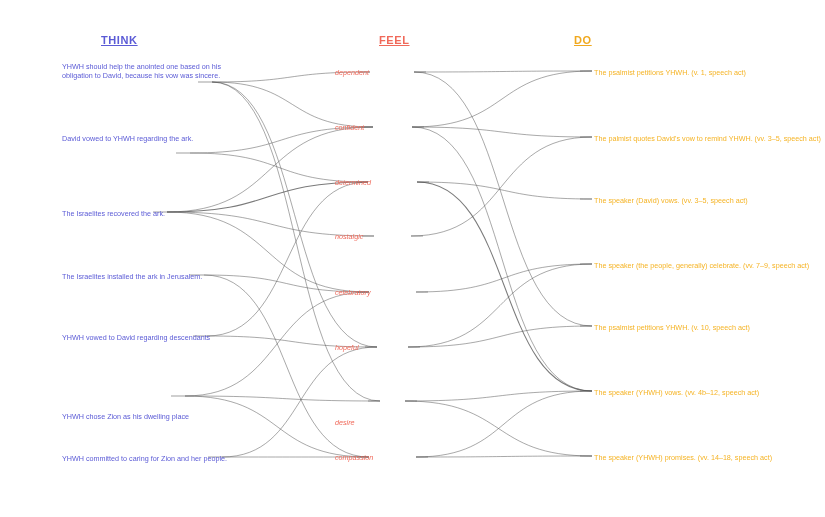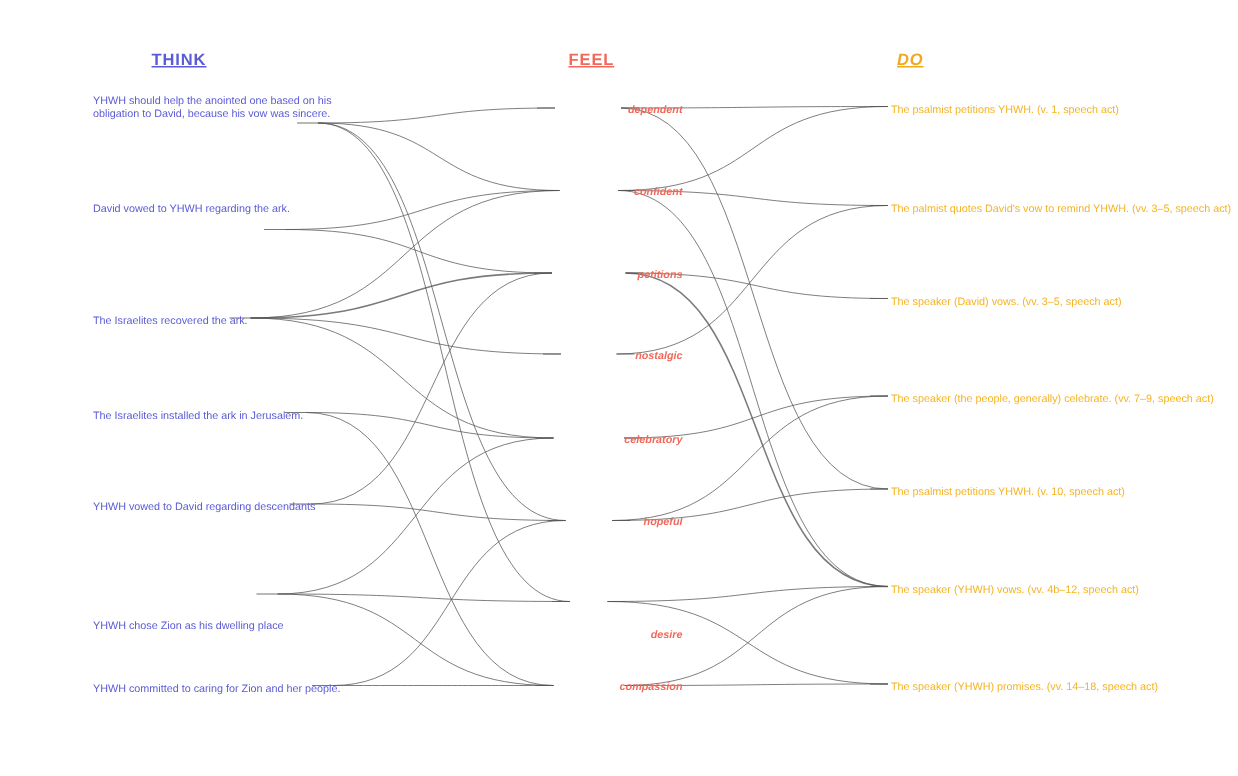--- a/index.html
+++ b/index.html
@@ -26,40 +26,39 @@
   .col-header {
     position: absolute;
     font-size: 11px;
     font-weight: 700;
     letter-spacing: 0.6px;
     text-decoration: underline;
     white-space: nowrap;
   }
   #header-think { color: #5b5bd6; left: 101px; top: 34px; }
   #header-feel  { color: #f0695a; left: 379px; top: 34px; }
-  #header-do    { color: #f0a81e; left: 598px; top: 34px; font-style: italic; }
+  #header-do    { color: #f0a81e; left: 574px; top: 34px; }
 
   .node {
     position: absolute;
     font-size: 7.2px;
     line-height: 9.4px;
     white-space: nowrap;
   }
   .node-think {
     color: #5b5bd6;
     text-align: left;
     left: 62px;
   }
   .node-think.multiline { white-space: normal; width: 160px; }
   .node-feel {
     color: #f0695a;
     font-style: italic;
-    text-align: right;
+    text-align: left;
     width: 120px;
-    font-weight: bold;
   }
   .node-do {
     color: #f5b324;
     text-align: left;
     left: 594px;
   }
 </style>
 </head>
 <body>
 
@@ -141,21 +140,21 @@
       <div class="node node-think" style="top: 134px;">David vowed to YHWH regarding the ark.</div>
       <div class="node node-think" style="top: 209px;">The Israelites recovered the ark.</div>
       <div class="node node-think" style="top: 272px;">The Israelites installed the ark in Jerusalem.</div>
       <div class="node node-think" style="top: 333px;">YHWH vowed to David regarding descendants</div>
       <div class="node node-think" style="top: 412px;">YHWH chose Zion as his dwelling place</div>
       <div class="node node-think" style="top: 454px;">YHWH committed to caring for Zion and her people.</div>
     </div>
   <div id="feel-col">
       <div class="node node-feel" style="top: 68px; left: 335px;">dependent</div>
       <div class="node node-feel" style="top: 123px; left: 335px;">confident</div>
-      <div class="node node-feel" style="top: 178px; left: 335px;">petitions</div>
+      <div class="node node-feel" style="top: 178px; left: 335px;">determined</div>
       <div class="node node-feel" style="top: 232px; left: 335px;">nostalgic</div>
       <div class="node node-feel" style="top: 288px; left: 335px;">celebratory</div>
       <div class="node node-feel" style="top: 343px; left: 335px;">hopeful</div>
       <div class="node node-feel" style="top: 418px; left: 335px;">desire</div>
       <div class="node node-feel" style="top: 453px; left: 335px;">compassion</div>
     </div>
   <div id="do-col">
       <div class="node node-do" style="top: 68px;">The psalmist petitions YHWH. (v. 1, speech act)</div>
       <div class="node node-do" style="top: 134px;">The palmist quotes David's vow to remind YHWH. (vv. 3–5, speech act)</div>
       <div class="node node-do" style="top: 196px;">The speaker (David) vows. (vv. 3–5, speech act)</div>

